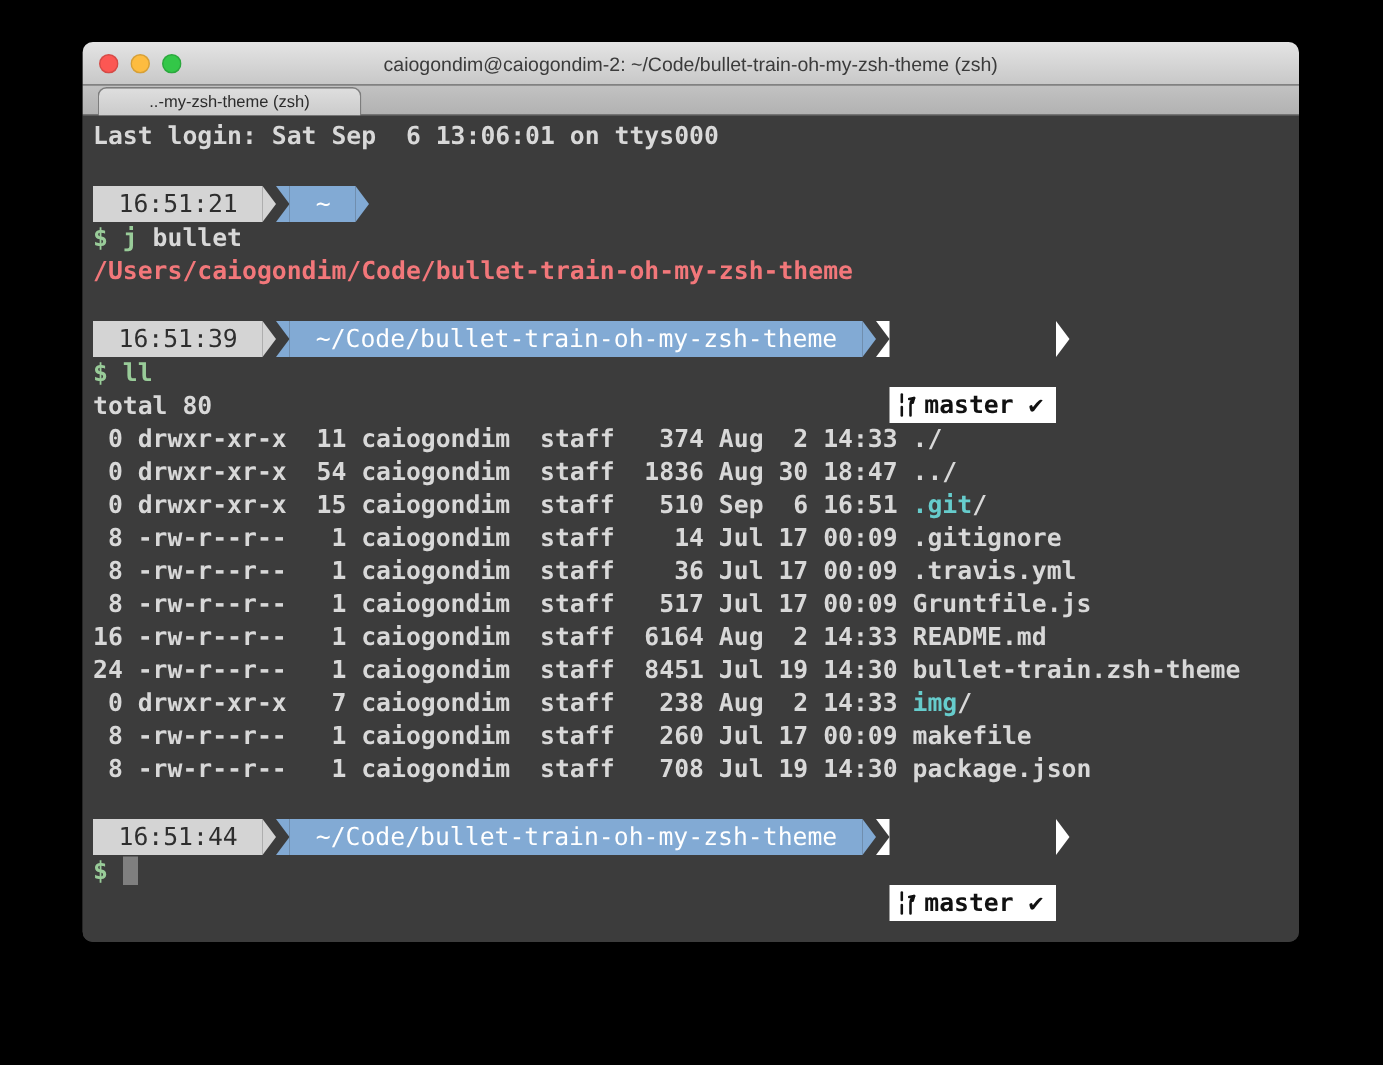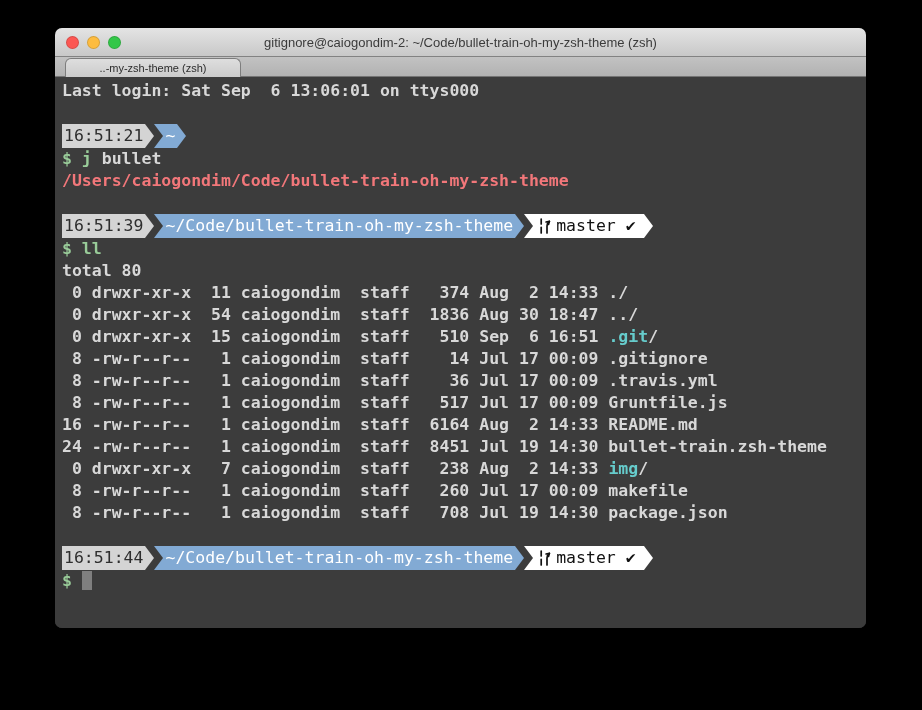--- a/index.html
+++ b/index.html
@@ -48,45 +48,45 @@
     flex:1 1 auto;
     padding:3px 0 0 7px;
     font-family:"DejaVu Sans Mono", monospace;
     font-size:16.5px;
     white-space:pre;
     overflow:hidden;
   }
   .t-line { height:22px; line-height:22px;font-weight:bold; }
   .t-prompt { height:24px; display:flex; align-items:stretch; margin:0 0 0 0; }
   .p-seg {
-    display:flex; align-items:center; height:24px; padding:0 2px;
+    display:flex; align-items:center; height:24px; padding:0 17px;
     line-height:24px;
   }
-  .p-seg.git { font-family:"DejaVu Sans Mono","DejaVu Sans", monospace; font-weight:normal; padding:0 8px 0 5px; }
+  .p-seg.git { font-family:"DejaVu Sans Mono","DejaVu Sans", monospace; font-weight:bold; padding:0 8px 0 5px;margin-top:44px; }
   .arw {
     width:0; height:0;
     border-top:12px solid transparent;
     border-bottom:12px solid transparent;
     border-left:9px solid transparent;
   }
   .cursor { display:inline-block; width:10px; height:19px; vertical-align:text-bottom; margin-left:0; }
   .git-icon-svg { margin-right:5px; }
 </style>
 </head>
 <body>
 
 <div id="window">
 
   <div id="titlebar">
     <div class="lights">
       <span class="light" id="light-close" style="background: rgb(252, 87, 83);"></span>
       <span class="light" id="light-min" style="background: rgb(253, 188, 64);"></span>
       <span class="light" id="light-zoom" style="background: rgb(51, 199, 72);"></span>
     </div>
-    <div class="win-title">gitignore@caiogondim-2: ~/Code/bullet-train-oh-my-zsh-theme (zsh)</div>
+    <div class="win-title">caiogondim@caiogondim-2: ~/Code/bullet-train-oh-my-zsh-theme (zsh)</div>
   </div>
 
   <div id="tabbar">
     <div class="tab">
       <span>..-my-zsh-theme (zsh)</span>
     </div>
   </div>
 
   <div id="terminal" style="background: rgb(60, 60, 60); color: rgb(216, 216, 216);"><div class="t-line"><span style="color: rgb(216, 216, 216);">Last login: Sat Sep  6 13:06:01 on ttys000</span></div><div class="t-line"></div><div class="t-prompt"><span class="p-seg" style="background: rgb(212, 212, 212); color: rgb(46, 46, 46);">16:51:21</span><span class="arw" style="border-left-color: rgb(212, 212, 212);"></span><span class="arw" style="border-left-color: rgb(60, 60, 60); border-top-color: rgb(130, 170, 212); border-bottom-color: rgb(130, 170, 212);"></span><span class="p-seg" style="background: rgb(130, 170, 212); color: rgb(255, 255, 255);">~</span><span class="arw" style="border-left-color: rgb(130, 170, 212);"></span></div><div class="t-line"><span style="color: rgb(153, 204, 153);">$ j</span><span style="color: rgb(216, 216, 216);"> bullet</span></div><div class="t-line"><span style="color: rgb(242, 119, 122);">/Users/caiogondim/Code/bullet-train-oh-my-zsh-theme</span></div><div class="t-line"></div><div class="t-prompt"><span class="p-seg" style="background: rgb(212, 212, 212); color: rgb(46, 46, 46);">16:51:39</span><span class="arw" style="border-left-color: rgb(212, 212, 212);"></span><span class="arw" style="border-left-color: rgb(60, 60, 60); border-top-color: rgb(130, 170, 212); border-bottom-color: rgb(130, 170, 212);"></span><span class="p-seg" style="background: rgb(130, 170, 212); color: rgb(255, 255, 255);">~/Code/bullet-train-oh-my-zsh-theme</span><span class="arw" style="border-left-color: rgb(130, 170, 212);"></span><span class="arw" style="border-left-color: rgb(60, 60, 60); border-top-color: rgb(255, 255, 255); border-bottom-color: rgb(255, 255, 255);"></span><span class="p-seg git" style="background: rgb(255, 255, 255); color: rgb(17, 17, 17);"><svg width="13" height="18" viewBox="0 0 13 18" class="git-icon-svg">
             <g stroke="#111111" stroke-width="1.7" fill="none" stroke-linecap="round">

